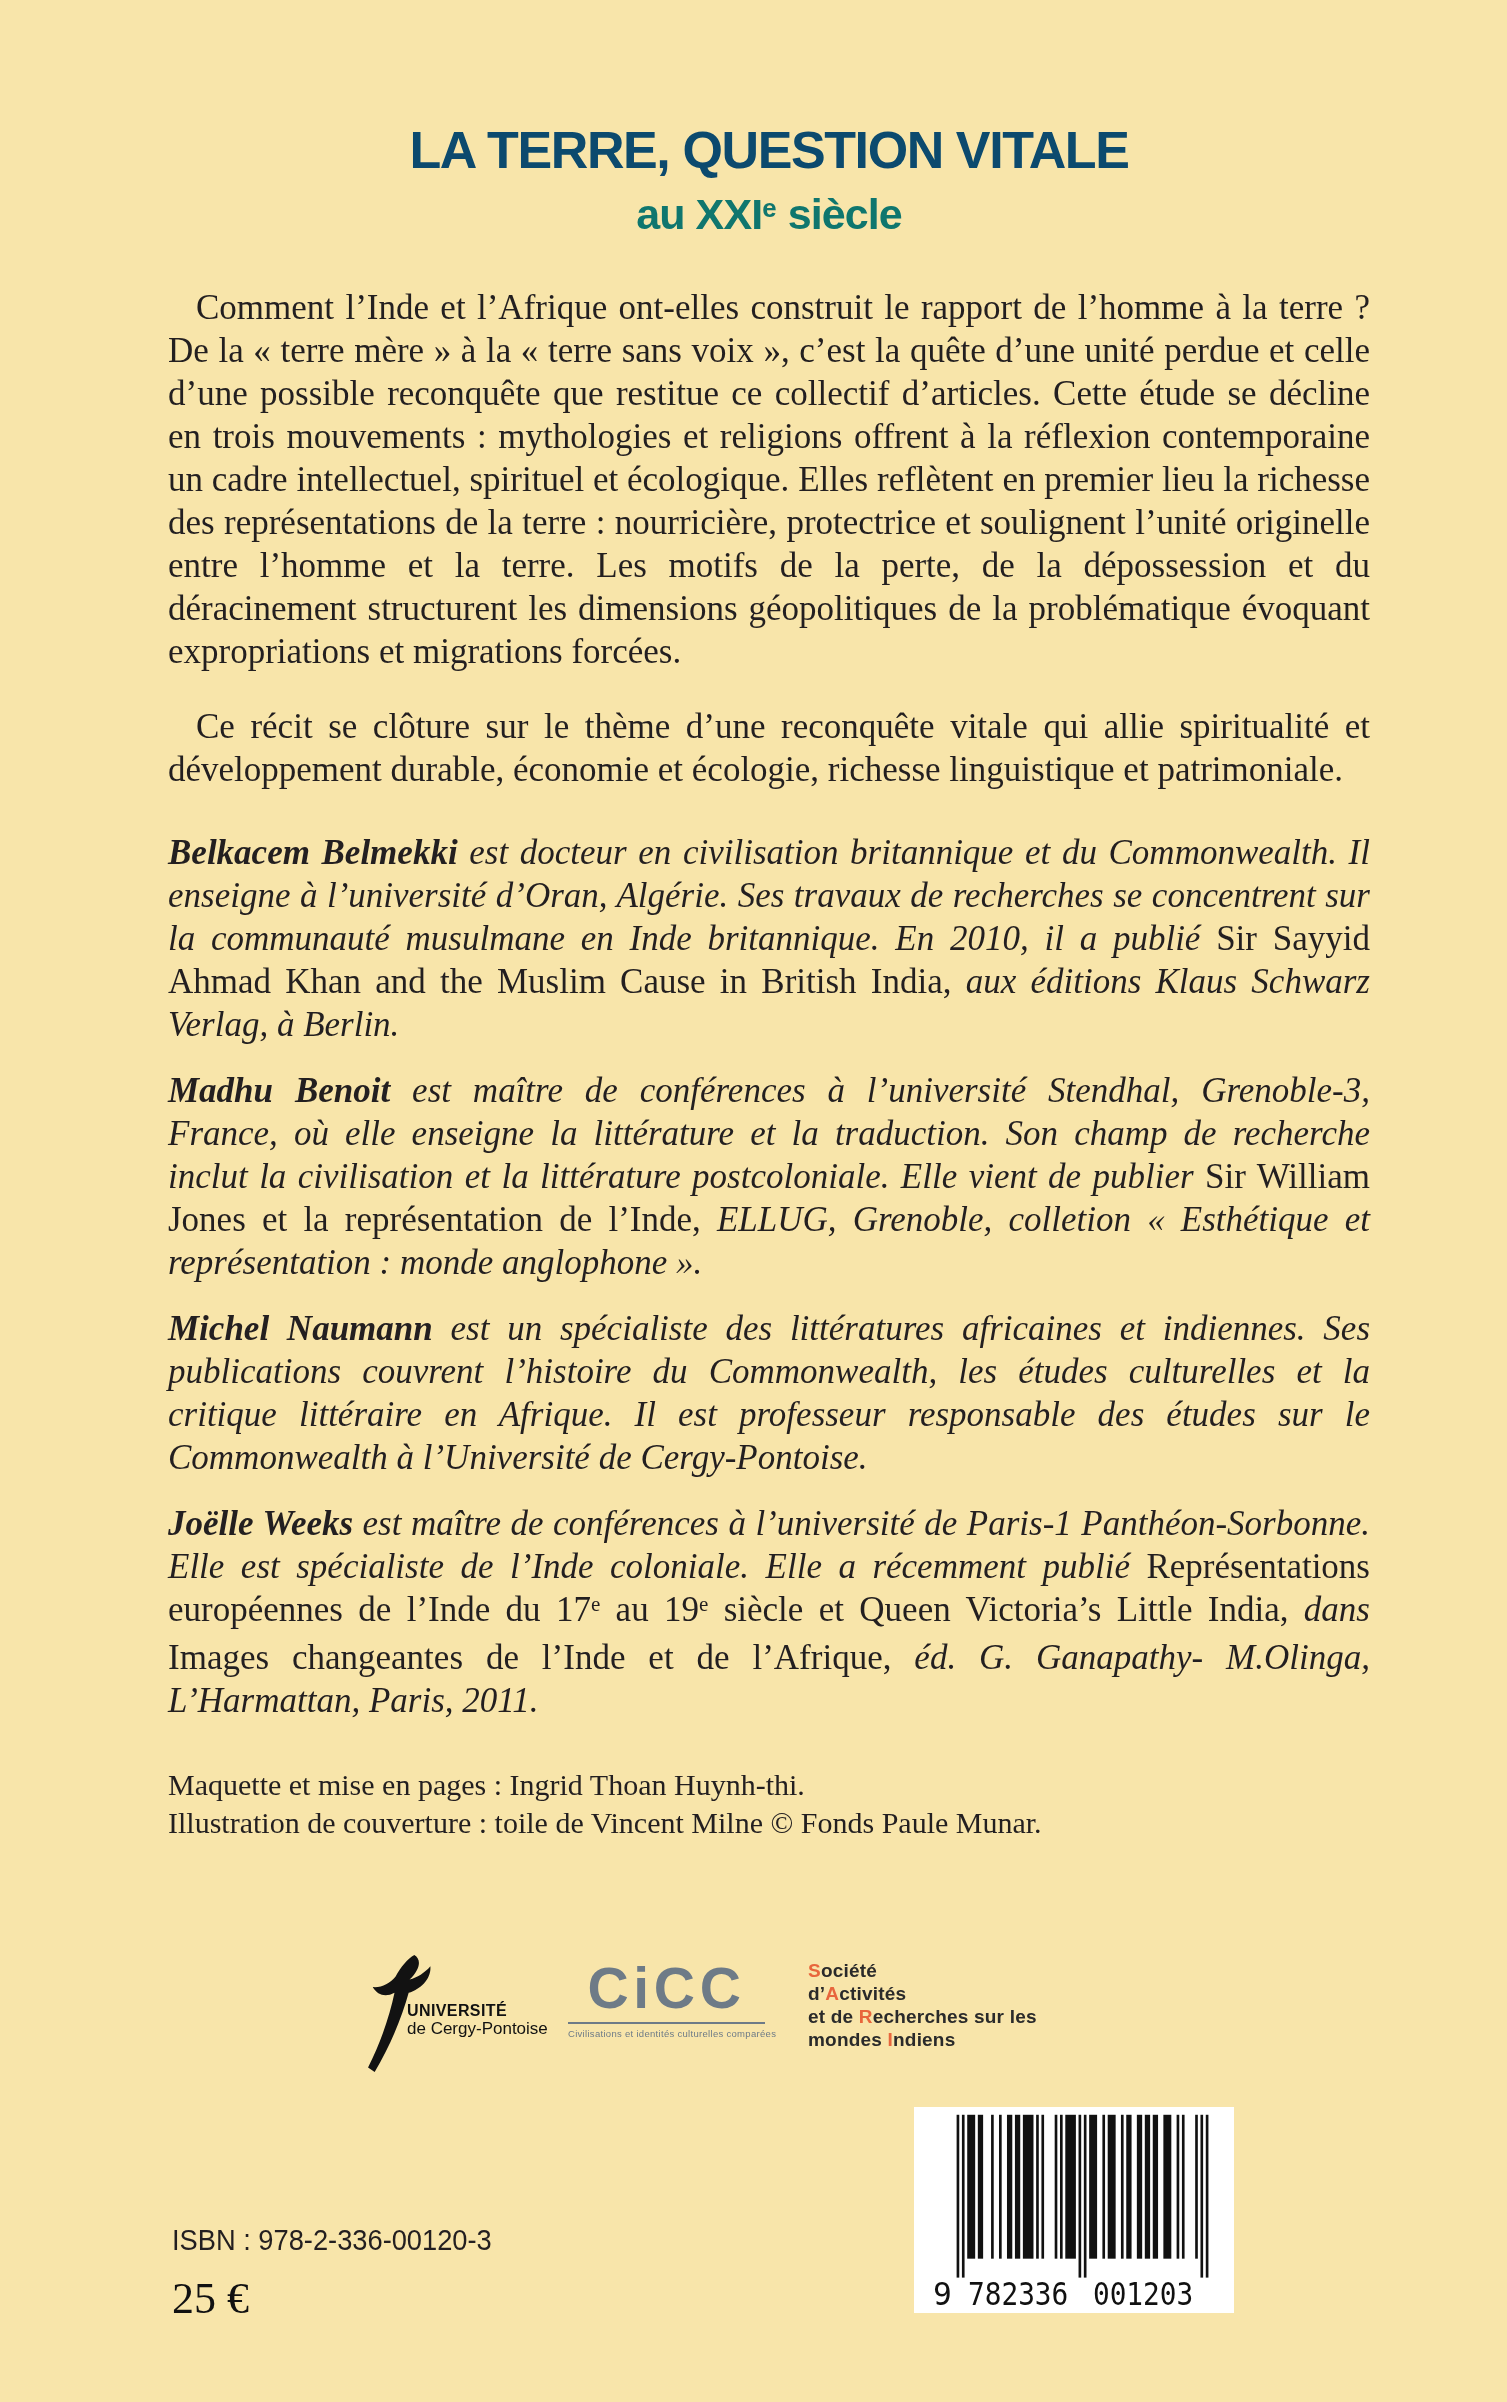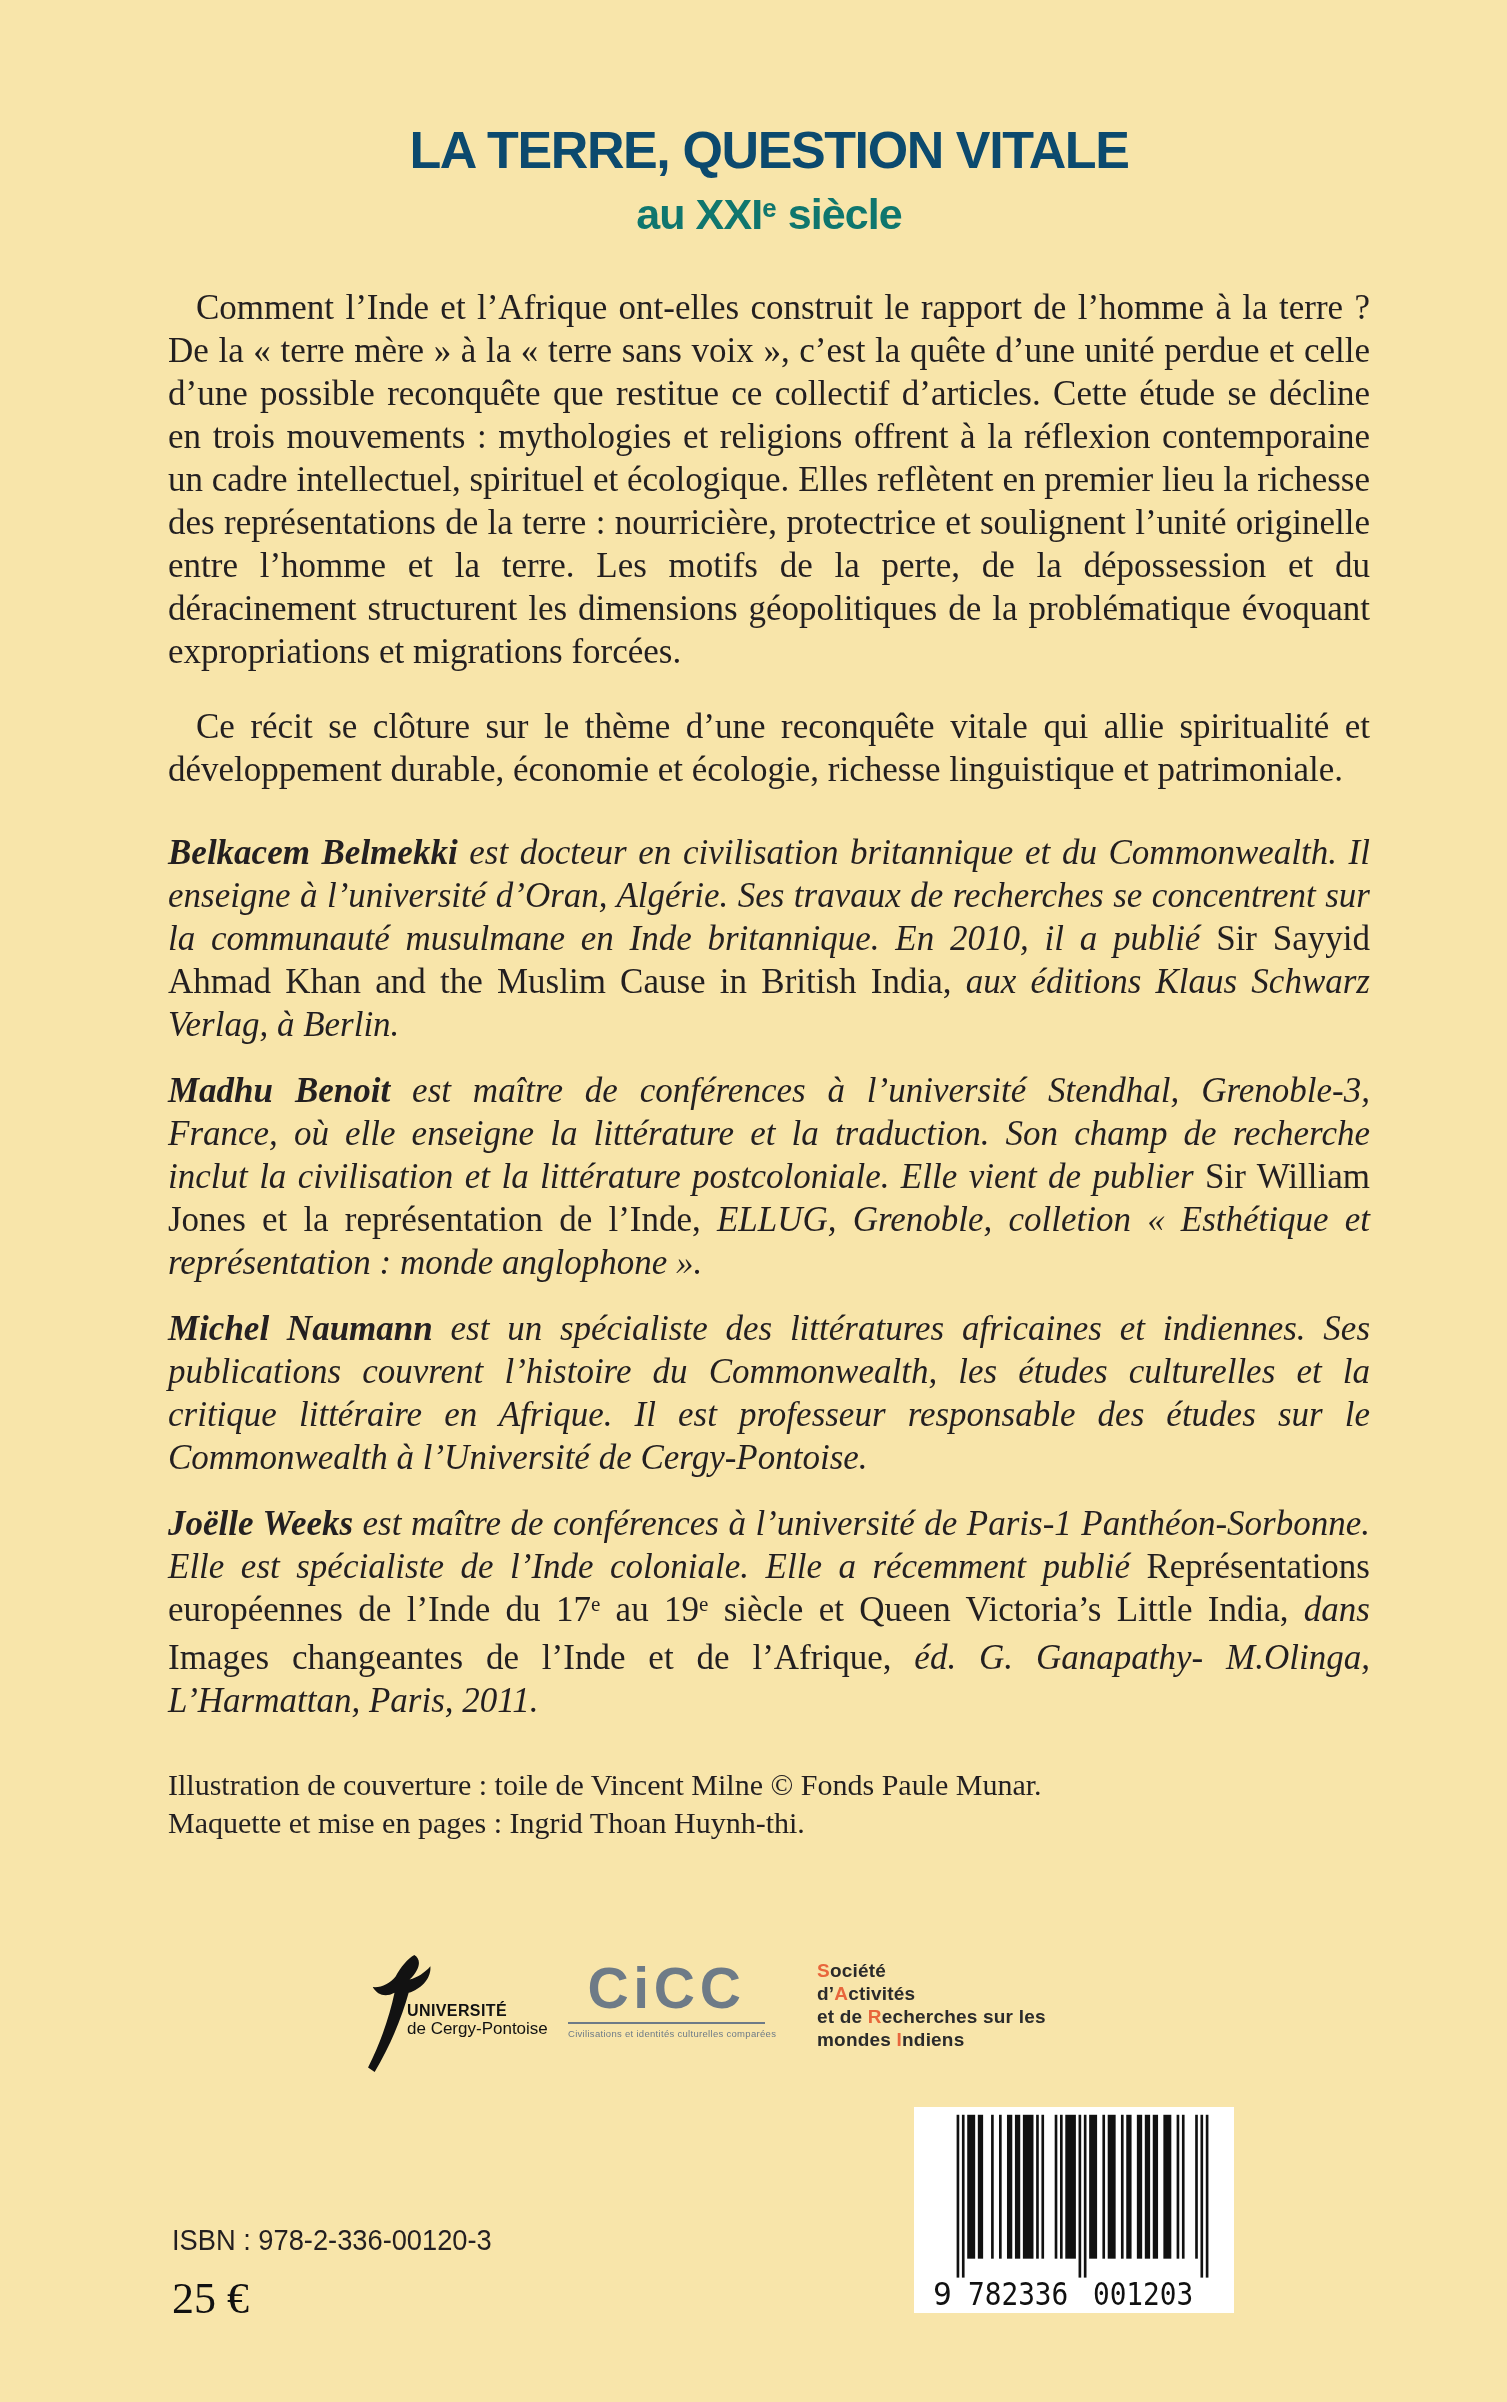--- a/index.html
+++ b/index.html
@@ -69,21 +69,21 @@
     font-size:106px;line-height:95px;letter-spacing:-1.9px;
     color:transparent;
     background-color:#e8663c;
     background-image:
       radial-gradient(circle, rgba(255,243,226,0.95) 2.8px, transparent 3.8px),
       radial-gradient(circle, rgba(255,243,226,0.75) 1.9px, transparent 2.8px);
     background-size:35px 29px, 22px 18px;
     -webkit-background-clip:text;background-clip:text;
   }
   .sari-text{
-    margin-left:17px;padding-top:5.7px;
+    margin-left:8px;padding-top:5.7px;
     font-family:"Liberation Sans", sans-serif;
     font-size:19px;line-height:23px;font-weight:700;color:#2a2a2a;
     letter-spacing:0.2px;
   }
   .sari-text .hl{color:#e8663c;}
 
   
   .isbn{
     position:absolute;left:172px;top:2224px;
     font-family:"Liberation Sans", sans-serif;font-size:29px;color:#231f20;
@@ -112,22 +112,22 @@
 
   <p class="para first">Comment l’Inde et l’Afrique ont-elles construit le rapport de l’homme à la terre ? De la « terre mère » à la « terre sans voix », c’est la quête d’une unité perdue et celle d’une possible reconquête que restitue ce collectif d’articles. Cette étude se décline en trois mouvements : mythologies et religions offrent à la réflexion contemporaine un cadre intellectuel, spirituel et écologique. Elles reflètent en premier lieu la richesse des représentations de la terre : nourricière, protectrice et soulignent l’unité originelle entre l’homme et la terre. Les motifs de la perte, de la dépossession et du déracinement structurent les dimensions géopolitiques de la problématique évoquant expropriations et migrations forcées.</p>
   <p class="para second">Ce récit se clôture sur le thème d’une reconquête vitale qui allie spiritualité et développement durable, économie et écologie, richesse linguistique et patrimoniale.</p>
 
   <p class="bio first"><span class="rs-name">Belkacem Belmekki</span><span class="rs-i"> est docteur en civilisation britannique et du Commonwealth. Il enseigne à l’université d’Oran, Algérie. Ses travaux de recherches se concentrent sur la communauté musulmane en Inde britannique. En 2010, il a publié </span><span class="rs-r">Sir Sayyid Ahmad Khan and the Muslim Cause in British India,</span><span class="rs-i"> aux éditions Klaus Schwarz Verlag, à Berlin.</span></p>
   <p class="bio"><span class="rs-name">Madhu Benoit</span><span class="rs-i"> est maître de conférences à l’université Stendhal, Grenoble-3, France, où elle enseigne la littérature et la traduction. Son champ de recherche inclut la civilisation et la littérature postcoloniale. Elle vient de publier </span><span class="rs-r">Sir William Jones et la représentation de l’Inde,</span><span class="rs-i"> ELLUG, Grenoble, colletion « Esthétique et représentation : monde anglophone ».</span></p>
   <p class="bio"><span class="rs-name">Michel Naumann</span><span class="rs-i"> est un spécialiste des littératures africaines et indiennes. Ses publications couvrent l’histoire du Commonwealth, les études culturelles et la critique littéraire en Afrique. Il est professeur responsable des études sur le Commonwealth à l’Université de Cergy-Pontoise.</span></p>
   <p class="bio"><span class="rs-name">Joëlle Weeks</span><span class="rs-i"> est maître de conférences à l’université de Paris-1 Panthéon-Sorbonne. Elle est spécialiste de l’Inde coloniale. Elle a récemment publié </span><span class="rs-r">Représentations européennes de l’Inde du 17</span><span class="rs-r sup">e</span><span class="rs-r"> au 19</span><span class="rs-r sup">e</span><span class="rs-r"> siècle et Queen Victoria’s Little India,</span><span class="rs-i"> dans </span><span class="rs-r">Images changeantes de l’Inde et de l’Afrique,</span><span class="rs-i"> éd. G. Ganapathy- M.Olinga, L’Harmattan, Paris, 2011.</span></p>
 
   <div class="credits">
+    <p>Maquette et mise en pages : Ingrid Thoan Huynh-thi.</p>
     <p>Illustration de couverture : toile de Vincent Milne © Fonds Paule Munar.</p>
-    <p>Maquette et mise en pages : Ingrid Thoan Huynh-thi.</p>
   </div>
 </div>
 
 <div class="logo-row">
 
   <div class="ucp">
     <svg width="76" height="119" viewBox="0 0 80 126">
       <path fill="#121212" d="M52,0 C60,5 58,15 47,26 C55,24 63,19 69,12 C70,25 59,36 46,40
         C39,66 26,97 10,124 L3,119 C16,94 26,64 31,40
         C22,45 13,43 8,34 C17,35 26,30 32,23 C38,12 45,4 52,0 Z"></path>

